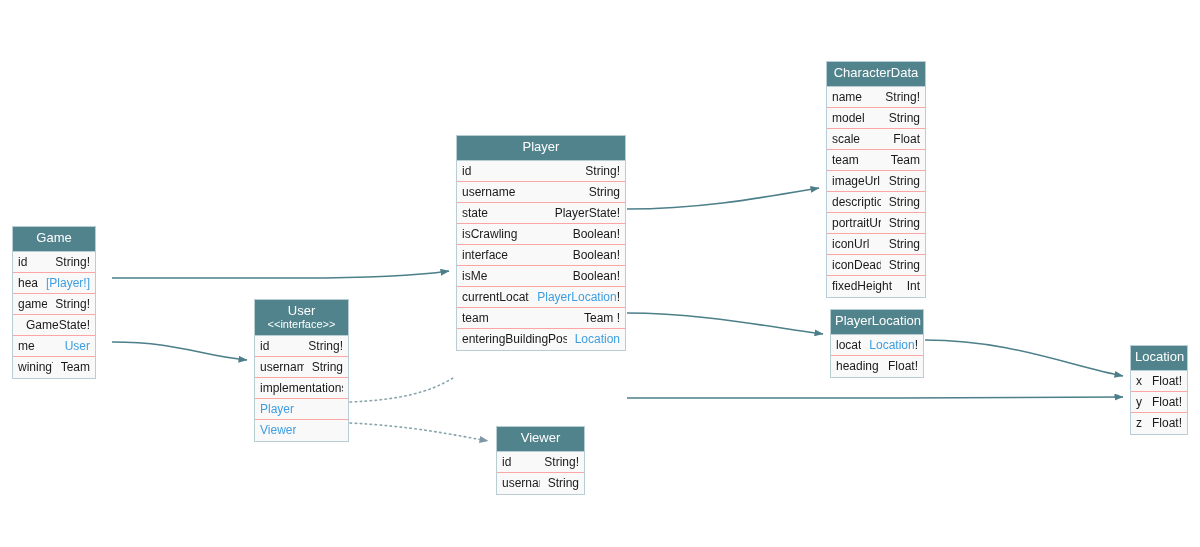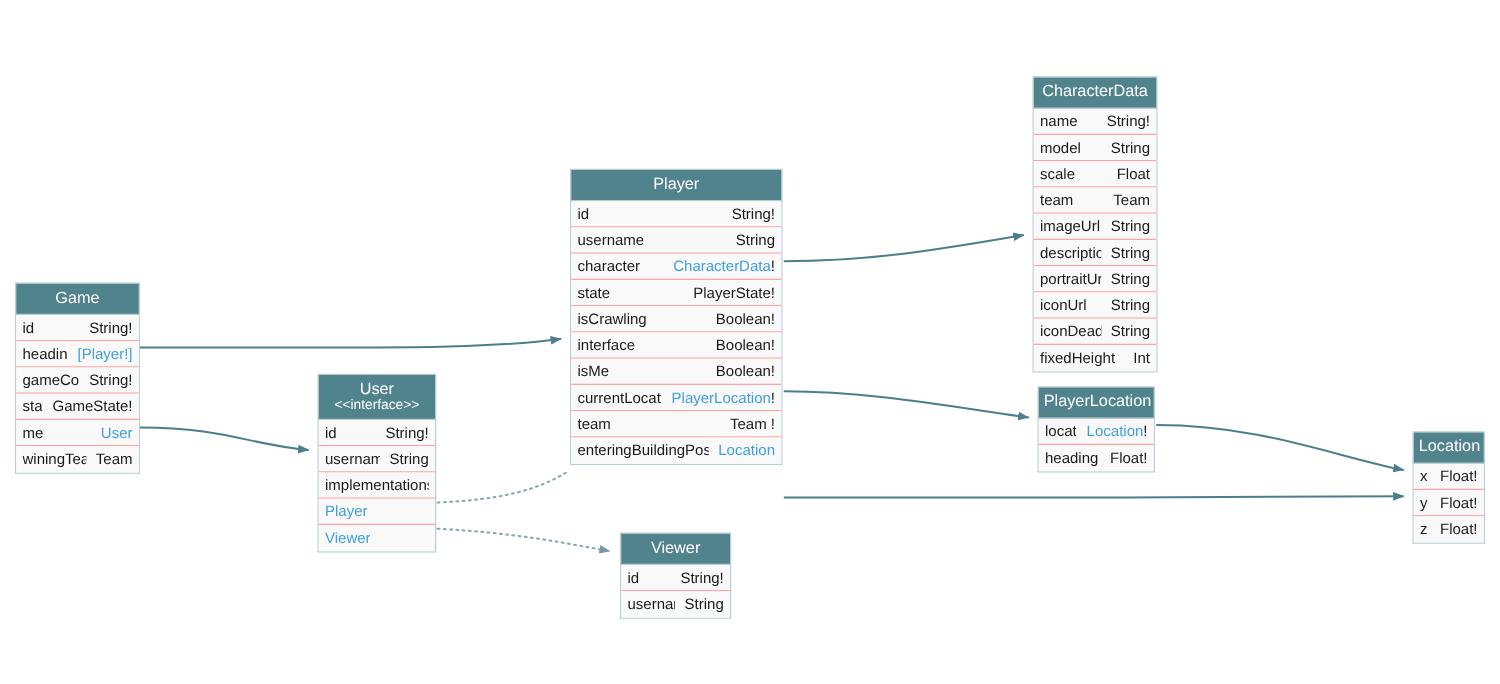--- a/index.html
+++ b/index.html
@@ -93,21 +93,21 @@
   }
   .subheader-row .field-name {
     width: 100%;
     text-align: center;
   }
   .impl-row .field-name {
     color: #3f9ee0;
   }
 
   
-  #entity-game          { left: 12px;   top: 226px; width: 100px; }
+  #entity-game          { left: 12px;   top: 226px; width: 84px; }
   #entity-user          { left: 254px;  top: 299px; width: 95px;  }
   #entity-player        { left: 456px;  top: 135px; width: 170px; }
   #entity-viewer        { left: 496px;  top: 426px; width: 89px;  }
   #entity-characterdata { left: 826px;  top: 61px;  width: 100px; }
   #entity-playerlocation{ left: 830px;  top: 309px; width: 94px;  }
   #entity-location      { left: 1130px; top: 345px; width: 58px;  }
 
   #entity-game .field-row,
   #entity-viewer .field-row,
   #entity-location .field-row,
@@ -207,24 +207,20 @@
     </div>
     <div class="field-row">
       <span class="field-name">id</span>
       <span class="field-type">String!</span>
     </div>
     <div class="field-row">
       <span class="field-name">username</span>
       <span class="field-type">String</span>
     </div>
     <div class="field-row">
-      <span class="field-name">character</span>
-      <span class="field-type ref">CharacterData<span class="bang">!</span></span>
-    </div>
-    <div class="field-row">
       <span class="field-name">state</span>
       <span class="field-type">PlayerState!</span>
     </div>
     <div class="field-row">
       <span class="field-name">isCrawling</span>
       <span class="field-type">Boolean!</span>
     </div>
     <div class="field-row">
       <span class="field-name">interface</span>
       <span class="field-type">Boolean!</span>

